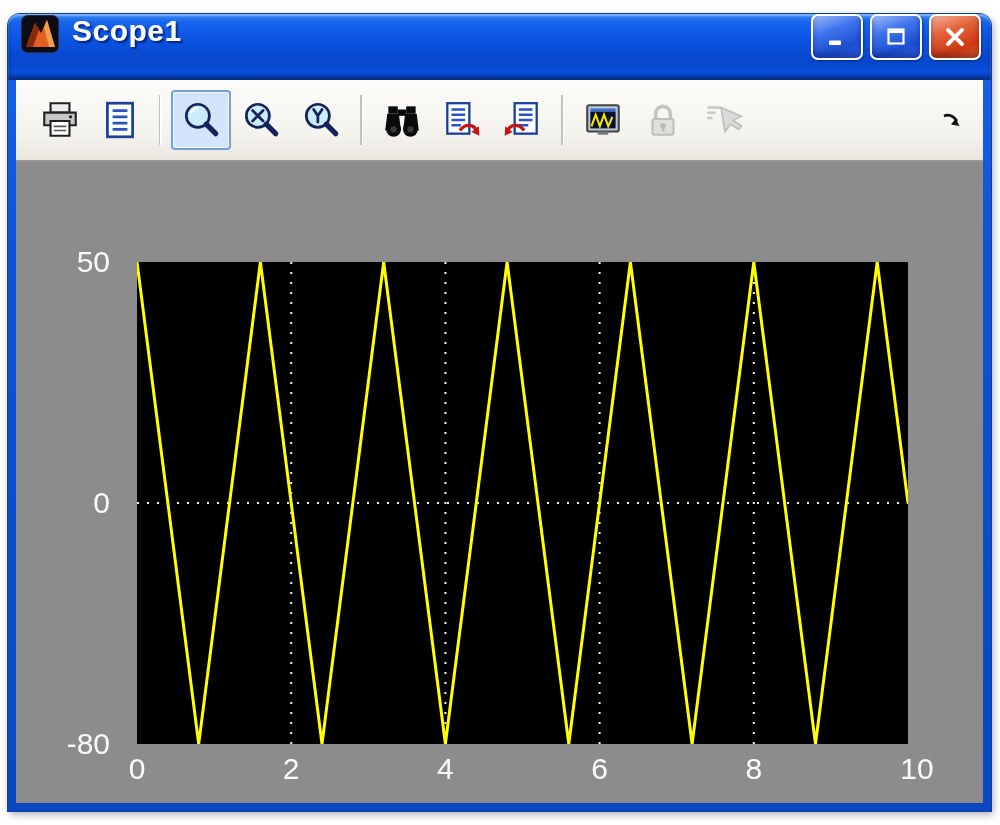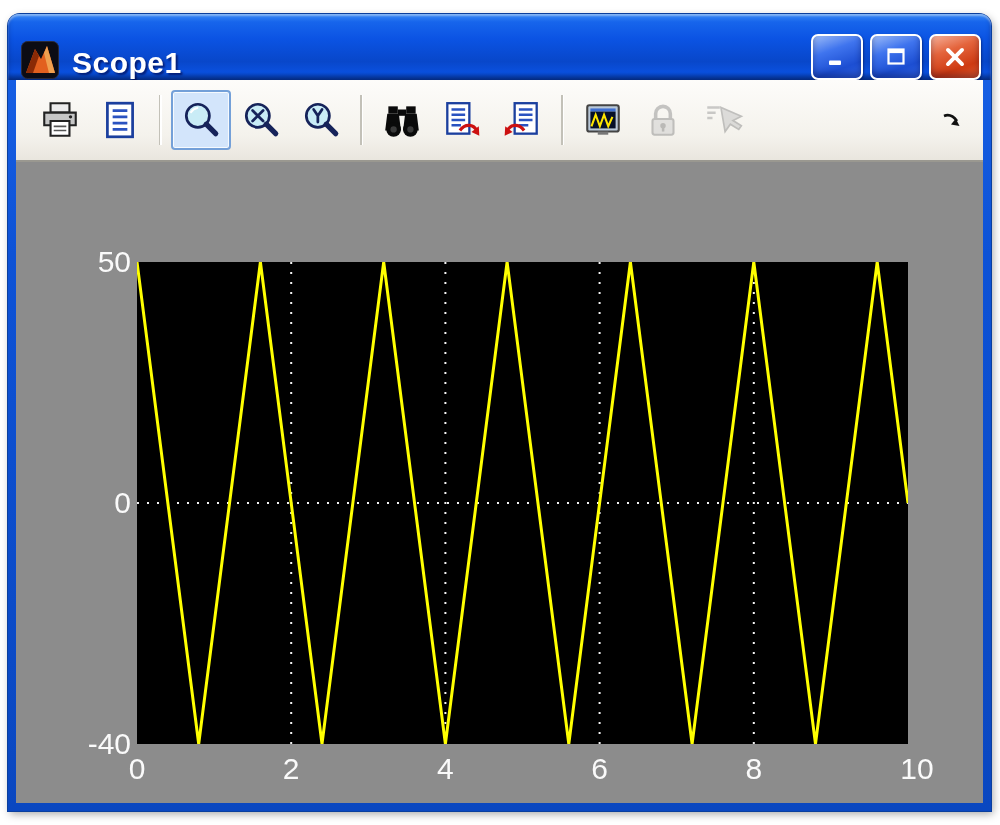--- a/index.html
+++ b/index.html
@@ -21,21 +21,21 @@
     background: linear-gradient(180deg, #1a63e8 0%, #0d52d6 30%, #0a47c0 100%);
     border-radius: 12px 12px 0 0;
     box-shadow: 0 0 0 1px #0a3f9e, 2px 3px 8px rgba(0,0,0,.35);
     display: flex;
     flex-direction: column;
   }
   .titlebar {
     height: 66px;
     flex: 0 0 66px;
     display: flex;
-    align-items: flex-end;
+    align-items: flex-start;
     padding: 0 10px 0 12px;
     border-radius: 11px 11px 0 0;
     background: linear-gradient(180deg, #3a8bf5 0%, #1765ec 12%, #0b53e3 38%, #0847ca 72%, #0a50de 88%, #063ea8 100%);
     box-shadow: inset 0 2px 2px rgba(255,255,255,.4), inset 0 -3px 5px rgba(0,0,40,.35);
   }
   .app-icon { width: 40px; height: 40px; margin-right: 12px; display: flex; }
   .title {
     color: #ffffff;
     font-size: 30px;
     font-weight: bold;
@@ -128,21 +128,21 @@
     opacity: .95;
   }
   .tick-label {
     position: absolute;
     color: #fafafa;
     font-size: 30px;
     line-height: 30px;
     white-space: nowrap;
   }
   .x-tick { top: 592px; transform: translateX(-50%); }
-  .y-tick { left: 115px; transform: translate(-100%, -50%); }
+  .y-tick { left: 94px; transform: translate(-100%, -50%); }
 </style>
 </head>
 <body>
 
 <div class="stage">
   <div class="window">
 
     <div class="titlebar">
       <span class="app-icon">
         <svg viewBox="0 0 40 40" width="40" height="40">
@@ -323,20 +323,20 @@
               <polyline points="0.0,0.0 61.7,482.0 123.4,0.0 185.0,482.0 246.7,0.0 308.4,482.0 370.1,0.0 431.8,482.0 493.4,0.0 555.1,482.0 616.8,0.0 678.5,482.0 740.2,0.0 771.0,241.0" fill="none" stroke="#ffff00" stroke-width="3"></polyline>
             </svg>
         </div>
 
       <span class="tick-label x-tick" style="left: 121px;">0</span>
           <span class="tick-label x-tick" style="left: 275.2px;">2</span>
           <span class="tick-label x-tick" style="left: 429.4px;">4</span>
           <span class="tick-label x-tick" style="left: 583.6px;">6</span>
           <span class="tick-label x-tick" style="left: 737.8px;">8</span>
           <span class="tick-label x-tick" style="left: 892px; margin-left: 9px;">10</span>
-          <span class="tick-label y-tick" style="top: 582px;">-40</span>
+          <span class="tick-label y-tick" style="top: 582px;">-80</span>
           <span class="tick-label y-tick" style="top: 341px;">0</span>
           <span class="tick-label y-tick" style="top: 100px;">50</span>
         </div>
 
     </div>
   </div>
 </div>
 
 </body></html>

